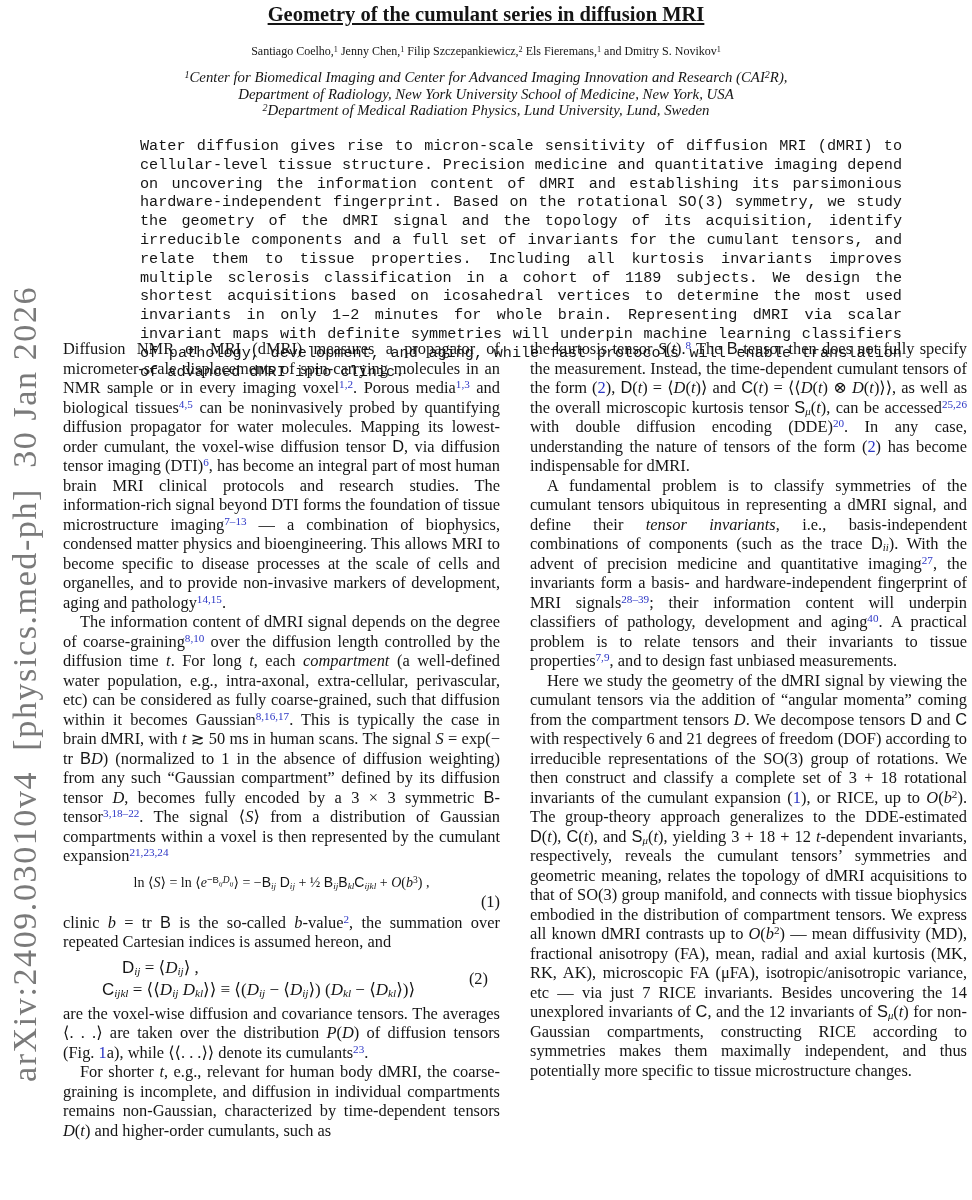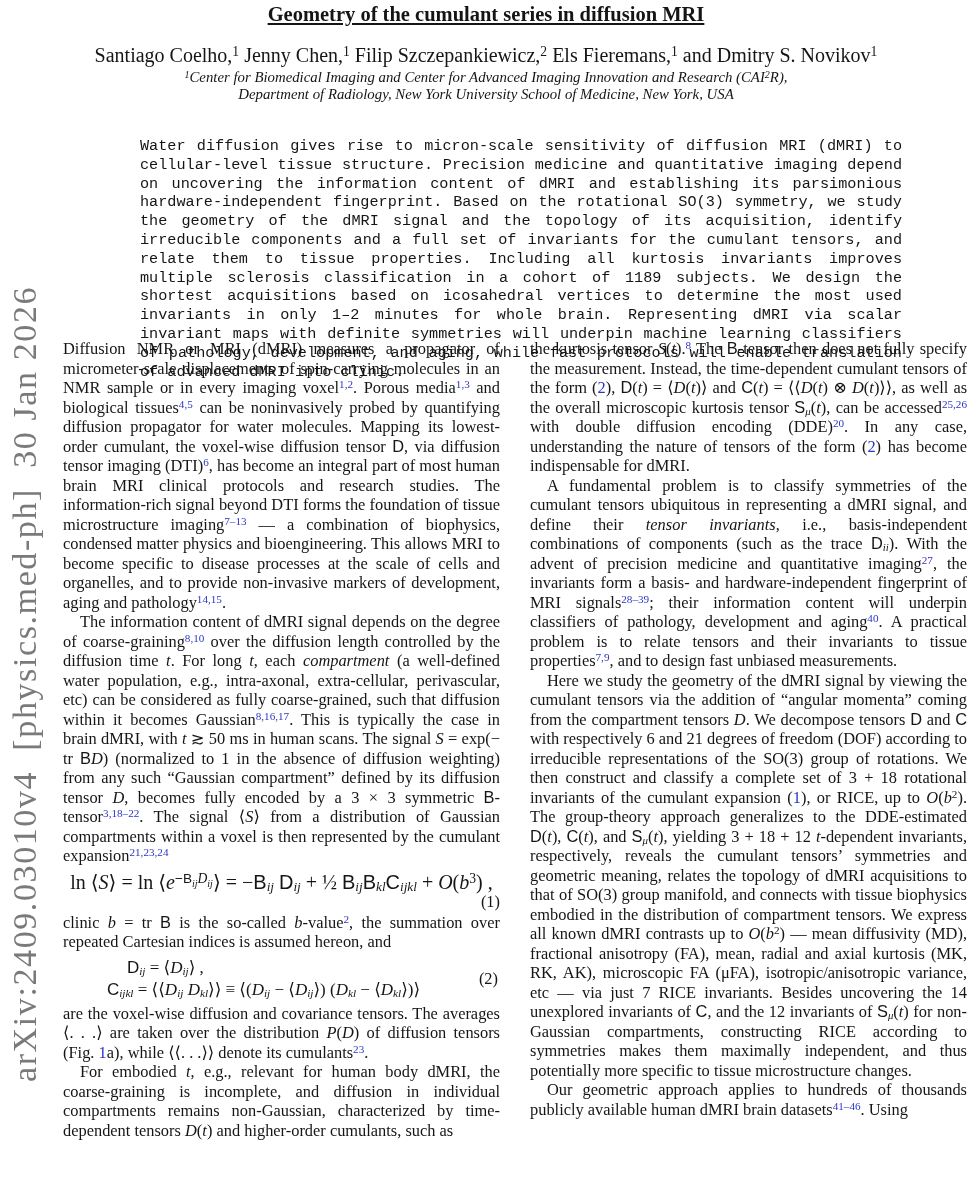--- a/index.html
+++ b/index.html
@@ -13,21 +13,21 @@
     transform:rotate(-90deg); transform-origin:0 0;
     font-size:34px; letter-spacing:1.6px; color:var(--wm,#7a7a7a);
     white-space:pre;
   }
   .title {
     position:absolute; top:3px; left:0; width:100%;
     text-align:center; font-size:20.5px; font-weight:bold;text-decoration:underline;
   }
   .authors {
     position:absolute; top:44px; left:0; width:100%;
-    text-align:center; font-size:20px;
+    text-align:center; font-size:12px;
   }
   .affils {
     position:absolute; top:69px; left:0; width:100%;
     text-align:center; font-style:italic; font-size:14.8px; line-height:16.6px;
   }
   .abstract {
     position:absolute; top:137px; left:140px; width:762px;
     text-align:justify; font-size:15.2px; line-height:18.8px;font-family:Liberation Mono, monospace;
   }
   .columns {
@@ -42,42 +42,43 @@
   .i    { font-style:italic; }
   .sf   { font-family:"Liberation Sans","DejaVu Sans",sans-serif; }
   .sup  { color:var(--cite,#2b35c5); font-size:68%; vertical-align:0.42em; line-height:0; }
   .ref  { color:var(--cite,#2b35c5); }
   .su   { font-size:68%; vertical-align:0.42em; line-height:0; }
   .sb   { font-size:66%; vertical-align:-0.18em; line-height:0; font-style:italic; }
   .susb { font-size:50%; vertical-align:0.2em;  line-height:0; font-style:italic; }
 
   
   .eq1 { margin:6px 0 0 0; text-indent:0; }
-  .eq1-line { text-align:center; font-size:20px; line-height:21px; }
+  .eq1-line { text-align:center; font-size:14px; line-height:21px; }
   .eq-num { text-align:right; font-size:16.4px; line-height:18px; margin:0 0 2px 0; }
-  .eq2 { display:flex; align-items:center; margin:5px 2px 3px 0; text-indent:0; }
+  .eq2 { display:flex; align-items:center; margin:5px 12px 3px 0; text-indent:0; }
   .eq2-body { flex:1; text-align:center; }
   .eq2-inner { display:inline-block; text-align:left; font-size:17px; line-height:22px; }
   .eq2-l1 { padding-left:20px; }
   .eq2-num { width:34px; text-align:right; font-size:16.4px; }
 </style>
 </head>
 <body>
 
 <div id="page">
 
   <div class="watermark">arXiv:2409.03010v4  [physics.med-ph]  30 Jan 2026</div>
 
   <div class="title">Geometry of the cumulant series in diffusion MRI</div>
 
   <div class="authors"><span>Santiago Coelho,</span><span class="su">1</span><span> Jenny Chen,</span><span class="su">1</span><span> Filip Szczepankiewicz,</span><span class="su">2</span><span> Els Fieremans,</span><span class="su">1</span><span> and Dmitry S. Novikov</span><span class="su">1</span></div>
 
   <div class="affils">
     <div><span class="su">1</span><span>Center for Biomedical Imaging and Center for Advanced Imaging Innovation and Research (CAI</span><span class="su">2</span><span>R),</span></div>
     <div><span>Department of Radiology, New York University School of Medicine, New York, USA</span></div>
+    <div><span class="su">2</span><span>Department of Medical Radiation Physics, Lund University, Lund, Sweden</span></div>
   </div>
 
   <div class="abstract">Water diffusion gives rise to micron-scale sensitivity of diffusion MRI (dMRI) to cellular-level tissue structure. Precision medicine and quantitative imaging depend on uncovering the information content of dMRI and establishing its parsimonious hardware-independent fingerprint. Based on the rotational SO(3) symmetry, we study the geometry of the dMRI signal and the topology of its acquisition, identify irreducible components and a full set of invariants for the cumulant tensors, and relate them to tissue properties. Including all kurtosis invariants improves multiple sclerosis classification in a cohort of 1189 subjects. We design the shortest acquisitions based on icosahedral vertices to determine the most used invariants in only 1–2 minutes for whole brain. Representing dMRI via scalar invariant maps with definite symmetries will underpin machine learning classifiers of pathology, development, and aging, while fast protocols will enable translation of advanced dMRI into clinic.</div>
 
   <div class="columns">
 
     <div class="col">
       <p class="para"><span>Diffusion NMR or MRI (dMRI) measures a propagator of micrometer-scale displacements of spin-carrying molecules in an NMR sample or in every imaging voxel</span><span class="sup">1,2</span><span>. Porous media</span><span class="sup">1,3</span><span> and biological tissues</span><span class="sup">4,5</span><span> can be noninvasively probed by quantifying diffusion propagator for water molecules. Mapping its lowest-order cumulant, the voxel-wise diffusion tensor </span><span class="sf">D</span><span>, via diffusion tensor imaging (DTI)</span><span class="sup">6</span><span>, has become an integral part of most human brain MRI clinical protocols and research studies. The information-rich signal beyond DTI forms the foundation of tissue microstructure imaging</span><span class="sup">7–13</span><span> — a combination of biophysics, condensed matter physics and bioengineering. This allows MRI to become specific to disease processes at the scale of cells and organelles, and to provide non-invasive markers of development, aging and pathology</span><span class="sup">14,15</span><span>.</span></p>
       <p class="para indent"><span>The information content of dMRI signal depends on the degree of coarse-graining</span><span class="sup">8,10</span><span> over the diffusion length controlled by the diffusion time </span><span class="i">t</span><span>. For long </span><span class="i">t</span><span>, each </span><span class="i">compartment</span><span> (a well-defined water population, e.g., intra-axonal, extra-cellular, perivascular, etc) can be considered as fully coarse-grained, such that diffusion within it becomes Gaussian</span><span class="sup">8,16,17</span><span>. This is typically the case in brain dMRI, with </span><span class="i">t</span><span> ≳ 50 ms in human scans. The signal </span><span class="i">S</span><span> = exp(− tr </span><span class="sf">B</span><span class="i">D</span><span>) (normalized to 1 in the absence of diffusion weighting) from any such “Gaussian compartment” defined by its diffusion tensor </span><span class="i">D</span><span>, becomes fully encoded by a 3 × 3 symmetric </span><span class="sf">B</span><span>-tensor</span><span class="sup">3,18–22</span><span>. The signal ⟨</span><span class="i">S</span><span>⟩ from a distribution of Gaussian compartments within a voxel is then represented by the cumulant expansion</span><span class="sup">21,23,24</span></p>
       <div class="eq1">
@@ -88,24 +89,23 @@
       <div class="eq2">
         <div class="eq2-body">
           <span class="eq2-inner">
             <div class="eq2-l1"><span class="sf">D</span><span class="sb">ij</span><span> = ⟨</span><span class="i">D</span><span class="sb">ij</span><span>⟩ ,</span></div>
             <div class="eq2-l2"><span class="sf">C</span><span class="sb">ijkl</span><span> = ⟨⟨</span><span class="i">D</span><span class="sb">ij</span><span> </span><span class="i">D</span><span class="sb">kl</span><span>⟩⟩ ≡ ⟨(</span><span class="i">D</span><span class="sb">ij</span><span> − ⟨</span><span class="i">D</span><span class="sb">ij</span><span>⟩) (</span><span class="i">D</span><span class="sb">kl</span><span> − ⟨</span><span class="i">D</span><span class="sb">kl</span><span>⟩)⟩</span></div>
           </span>
         </div>
         <div class="eq2-num">(2)</div>
       </div>
       <p class="para"><span>are the voxel-wise diffusion and covariance tensors. The averages ⟨. . .⟩ are taken over the distribution </span><span class="i">P</span><span>(</span><span class="i">D</span><span>) of diffusion tensors (Fig. </span><span class="ref">1</span><span>a), while ⟨⟨. . .⟩⟩ denote its cumulants</span><span class="sup">23</span><span>.</span></p>
-      <p class="para indent"><span>For embodied </span><span class="i">t</span><span>, e.g., relevant for human body dMRI, the coarse-graining is incomplete, and diffusion in individual compartments remains non-Gaussian, characterized by time-dependent tensors </span><span class="i">D</span><span>(</span><span class="i">t</span><span>) and higher-order cumulants, such as</span></p>
+      <p class="para indent"><span>For shorter </span><span class="i">t</span><span>, e.g., relevant for human body dMRI, the coarse-graining is incomplete, and diffusion in individual compartments remains non-Gaussian, characterized by time-dependent tensors </span><span class="i">D</span><span>(</span><span class="i">t</span><span>) and higher-order cumulants, such as</span></p>
     </div>
 
     <div class="col">
       <p class="para"><span>the kurtosis tensor </span><span class="i">S</span><span>(</span><span class="i">t</span><span>).</span><span class="sup">8</span><span> The </span><span class="sf">B</span><span>-tensor then does not fully specify the measurement. Instead, the time-dependent cumulant tensors of the form (</span><span class="ref">2</span><span>), </span><span class="sf">D</span><span>(</span><span class="i">t</span><span>) = ⟨</span><span class="i">D</span><span>(</span><span class="i">t</span><span>)⟩ and </span><span class="sf">C</span><span>(</span><span class="i">t</span><span>) = ⟨⟨</span><span class="i">D</span><span>(</span><span class="i">t</span><span>) ⊗ </span><span class="i">D</span><span>(</span><span class="i">t</span><span>)⟩⟩, as well as the overall microscopic kurtosis tensor </span><span class="sf">S</span><span class="sb">μ</span><span>(</span><span class="i">t</span><span>), can be accessed</span><span class="sup">25,26</span><span> with double diffusion encoding (DDE)</span><span class="sup">20</span><span>.  In any case, understanding the nature of tensors of the form (</span><span class="ref">2</span><span>) has become indispensable for dMRI.</span></p>
       <p class="para indent"><span>A fundamental problem is to classify symmetries of the cumulant tensors ubiquitous in representing a dMRI signal, and define their </span><span class="i">tensor invariants</span><span>, i.e., basis-independent combinations of components (such as the trace </span><span class="sf">D</span><span class="sb">ii</span><span>). With the advent of precision medicine and quantitative imaging</span><span class="sup">27</span><span>, the invariants form a basis- and hardware-independent fingerprint of MRI signals</span><span class="sup">28–39</span><span>; their information content will underpin classifiers of pathology, development and aging</span><span class="sup">40</span><span>. A practical problem is to relate tensors and their invariants to tissue properties</span><span class="sup">7,9</span><span>, and to design fast unbiased measurements.</span></p>
       <p class="para indent"><span>Here we study the geometry of the dMRI signal by viewing the cumulant tensors via the addition of “angular momenta” coming from the compartment tensors </span><span class="i">D</span><span>. We decompose tensors </span><span class="sf">D</span><span> and </span><span class="sf">C</span><span> with respectively 6 and 21 degrees of freedom (DOF) according to irreducible representations of the SO(3) group of rotations. We then construct and classify a complete set of 3 + 18 rotational invariants of the cumulant expansion (</span><span class="ref">1</span><span>), or RICE, up to </span><span class="i">O</span><span>(</span><span class="i">b</span><span class="su">2</span><span>).  The group-theory approach generalizes to the DDE-estimated </span><span class="sf">D</span><span>(</span><span class="i">t</span><span>), </span><span class="sf">C</span><span>(</span><span class="i">t</span><span>), and </span><span class="sf">S</span><span class="sb">μ</span><span>(</span><span class="i">t</span><span>), yielding 3 + 18 + 12 </span><span class="i">t</span><span>-dependent invariants, respectively, reveals the cumulant tensors’ symmetries and geometric meaning, relates the topology of dMRI acquisitions to that of SO(3) group manifold, and connects with tissue biophysics embodied in the distribution of compartment tensors. We express all known dMRI contrasts up to </span><span class="i">O</span><span>(</span><span class="i">b</span><span class="su">2</span><span>) — mean diffusivity (MD), fractional anisotropy (FA), mean, radial and axial kurtosis (MK, RK, AK), microscopic FA (μFA), isotropic/anisotropic variance, etc — via just 7 RICE invariants. Besides uncovering the 14 unexplored invariants  of </span><span class="sf">C</span><span>, and the 12 invariants of </span><span class="sf">S</span><span class="sb">μ</span><span>(</span><span class="i">t</span><span>) for non-Gaussian compartments, constructing RICE according to symmetries makes them maximally independent, and thus potentially more specific to tissue microstructure changes.</span></p>
-      <p class="para indent"><span>Our geometric approach applies to hundreds of thousands publicly available human dMRI brain datasets</span><span class="sup">41–46</span><span>.  Using</span></p>
     </div>
 
   </div>
 </div>
 
 </body></html>

